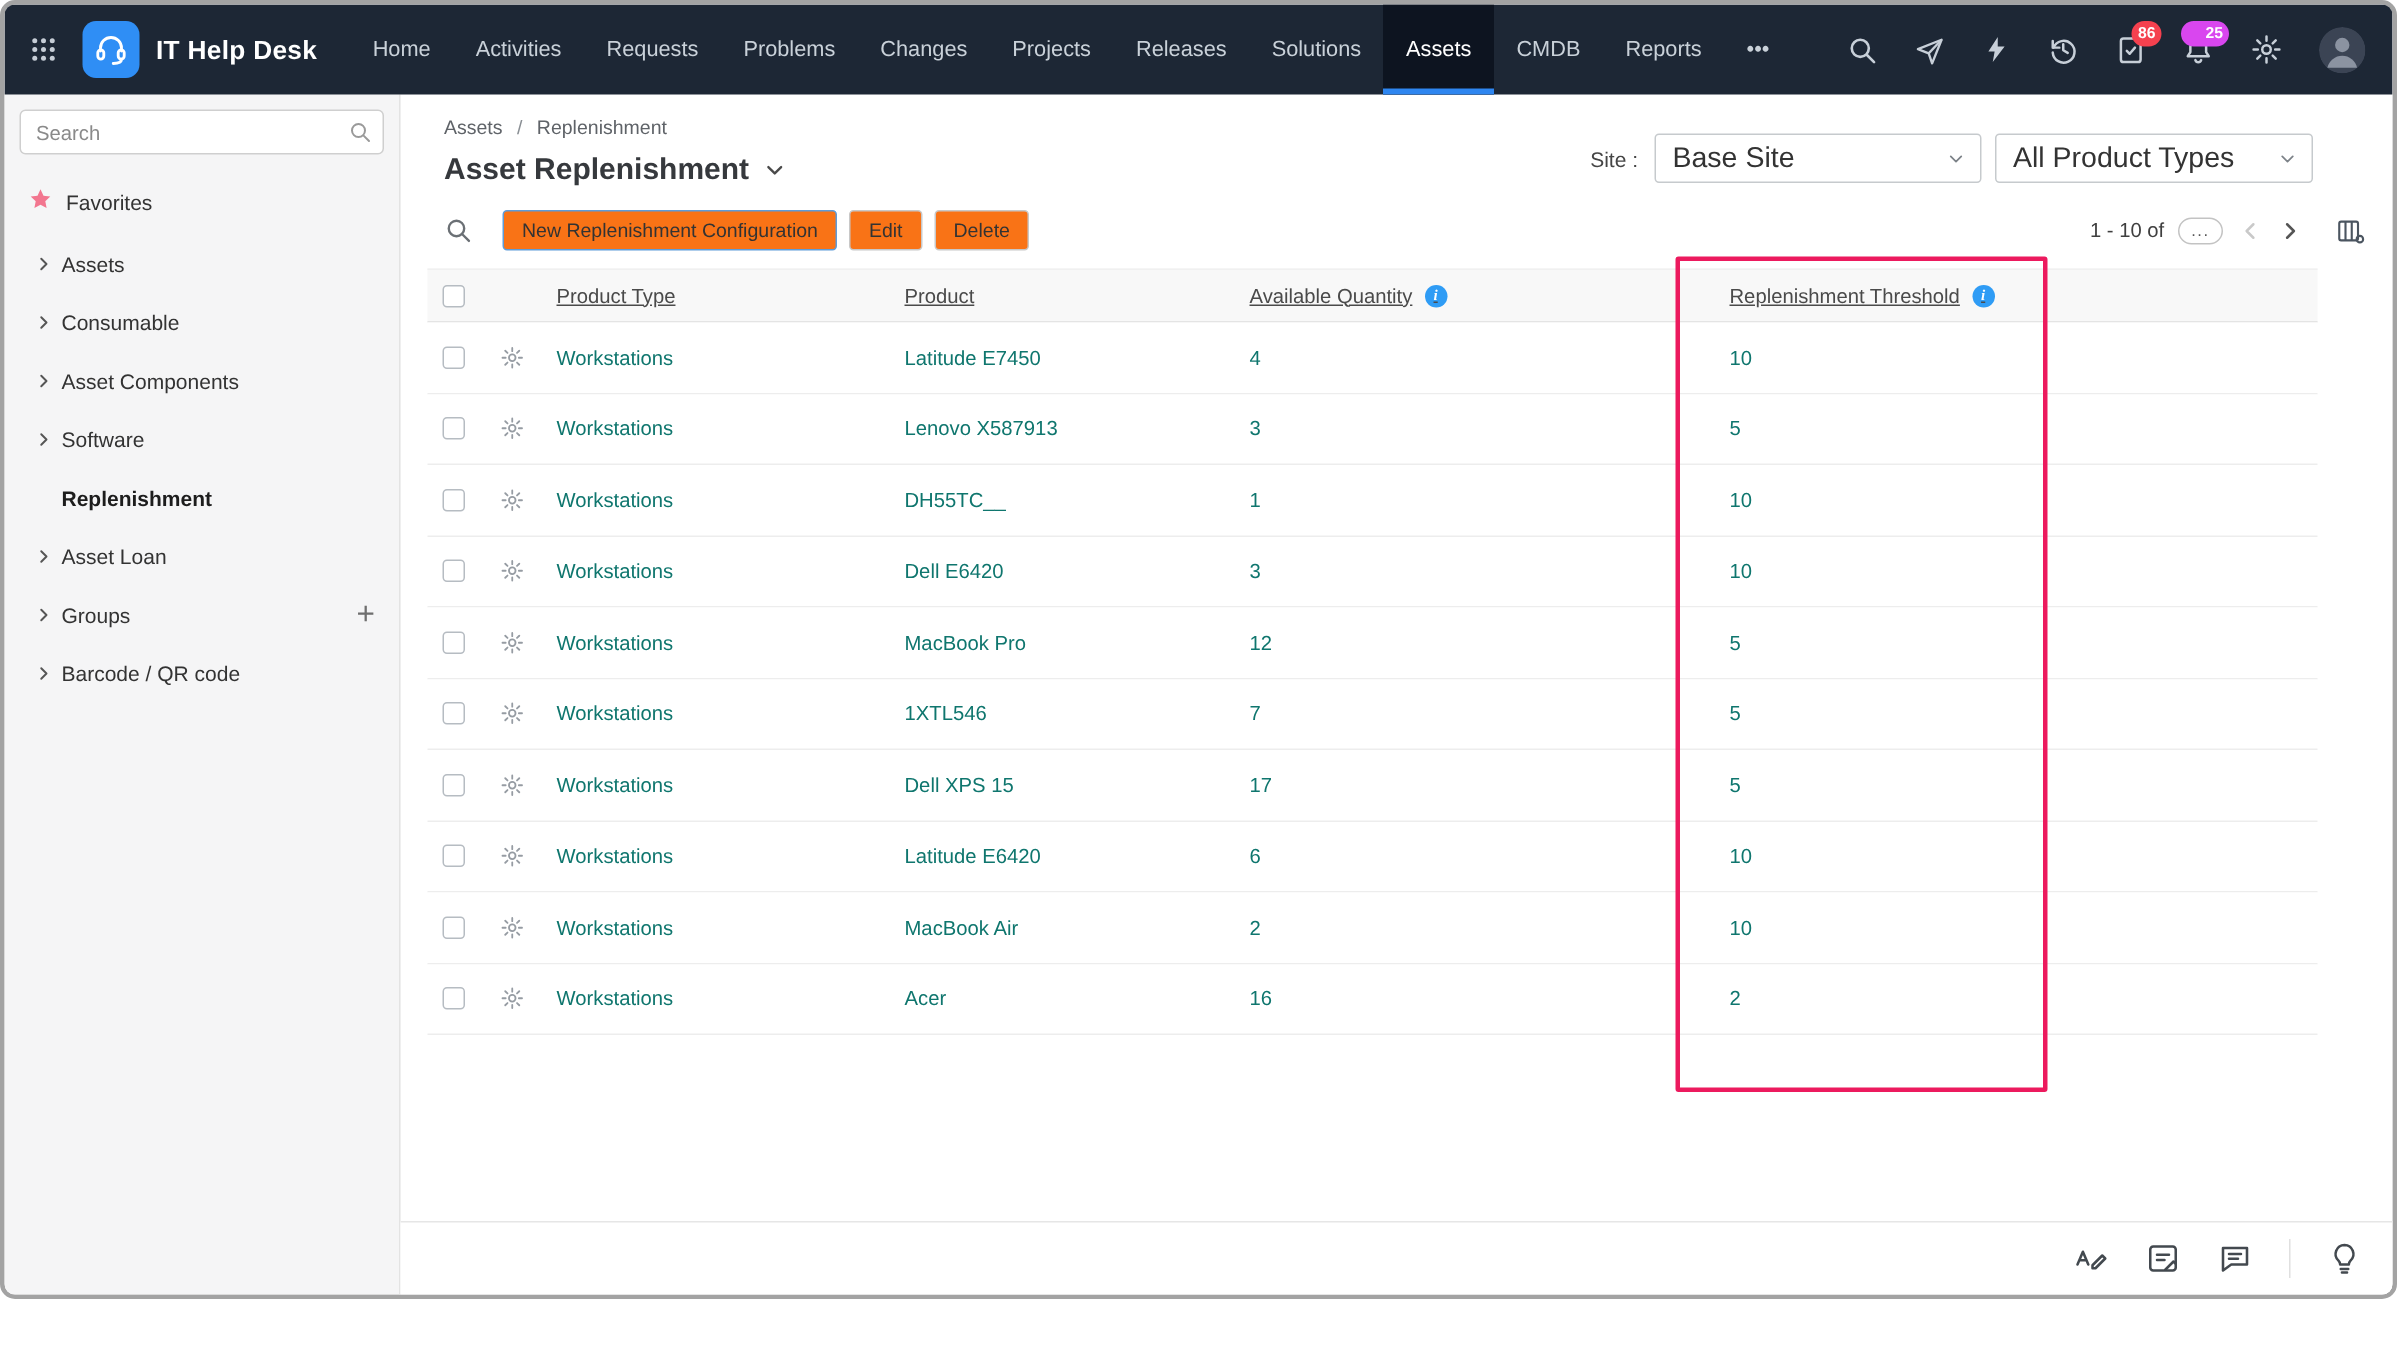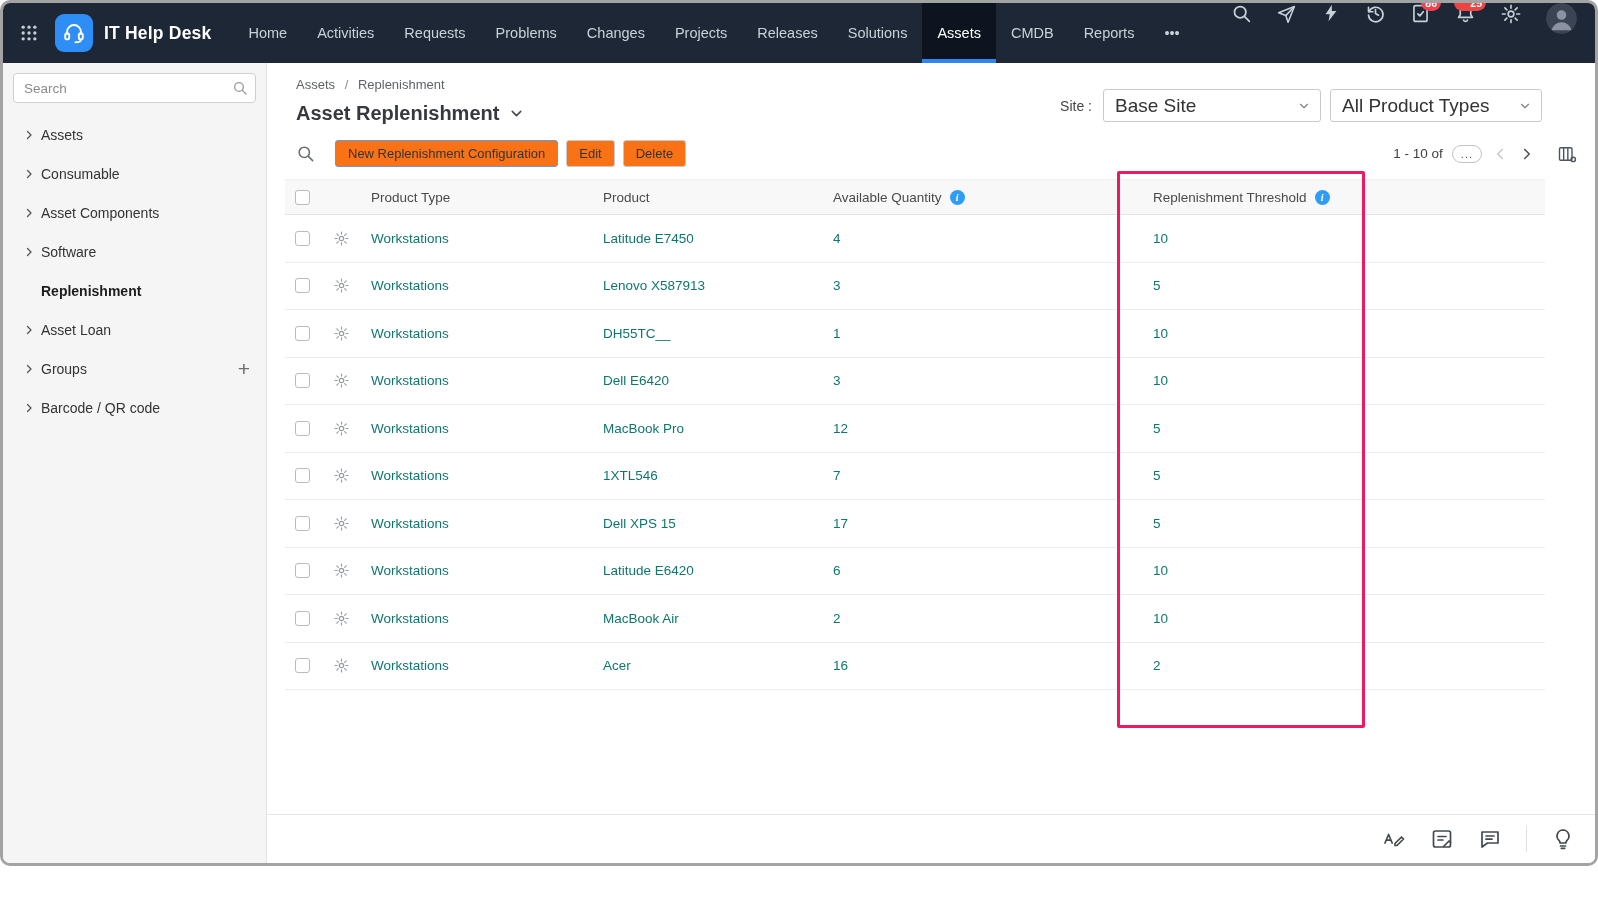--- a/index.html
+++ b/index.html
@@ -56,37 +56,37 @@
     cursor: pointer;
     white-space: nowrap;
   }
   .nav-item.active {
     background: #0d1420;
     color: #ffffff;
     box-shadow: inset 0 -4px 0 0 #2e86f0;
   }
   .top-spacer { flex: 1; }
   .top-icons {
-    display: flex; 
+    display: flex; align-items: center;
     gap: 24px;
     padding-right: 18px;
   }
   .icon-btn { position: relative; color: #c7cfd8; cursor: pointer; display: flex; }
   .badge {
     position: absolute;
     top: -9px; right: -10px;
     min-width: 19px; height: 17px;
     border-radius: 9px;
     color: #fff;
     font-size: 10.5px; font-weight: 700;
     display: flex; align-items: center; justify-content: center;
     padding: 0 4px;
   }
   .badge-red { background: #f5414f; }
-  .badge-blue { background: #ef4444; padding-left: 16px; }
+  .badge-blue { background: #d946ef; padding-left: 16px; }
   .avatar { width: 31px; height: 31px; border-radius: 50%; overflow: hidden; cursor: pointer; }
 
   
   .sidebar {
     position: absolute;
     top: 60px; left: 0; bottom: 0;
     width: 264px;
     background: #f5f5f6;
     border-right: 1px solid #e3e3e3;
     z-index: 10;
@@ -215,20 +215,21 @@
   .table { margin: 12px 50px 0 18px; }
   .thead {
     display: flex; align-items: center;
     height: 36px;
     background: #f8f8f8;
     border-top: 1px solid #f0f0f0;
     border-bottom: 1px solid #e4e4e4;
     font-size: 13.5px;
     color: #4a4a4a;
     font-weight: 500;
+    text-decoration: underline;
   }
   .trow {
     display: flex; align-items: center;
     height: 47.5px;
     border-bottom: 1px solid #ededed;
     font-size: 13.5px;
     color: #0f766e;
     background: #fff;
   }
   .c-check { width: 48px; padding-left: 10px; display: flex; align-items: center; }
@@ -388,20 +389,28 @@
 
   <aside class="sidebar">
     <div class="side-search">
       <input type="text" placeholder="Search" style="">
       <span class="mag">
         <svg width="16" height="16" viewBox="0 0 24 24" fill="none" stroke="currentColor" stroke-width="2" stroke-linecap="round">
             <circle cx="10.5" cy="10.5" r="6.5"></circle>
             <path d="M15.6 15.6L21 21"></path>
           </svg>
       </span>
+    </div>
+    <div class="fav-row">
+      <span>
+        <svg width="16" height="16" viewBox="0 0 24 24" fill="#f2768f">
+            <path d="M12 1.8l3 6.4 6.8.9-5 4.7 1.3 6.8L12 17.3l-6.1 3.3 1.3-6.8-5-4.7 6.8-.9z"></path>
+          </svg>
+      </span>
+      <span>Favorites</span>
     </div>
     <div class="tree">
         <div class="tree-item">
     <span class="chev">
       <svg width="12" height="12" viewBox="0 0 24 24" fill="none" stroke="currentColor" stroke-width="2.6" stroke-linecap="round" stroke-linejoin="round">
               <path d="M9 5l7 7-7 7"></path>
             </svg>
     </span>
     <span>Assets</span>
 

